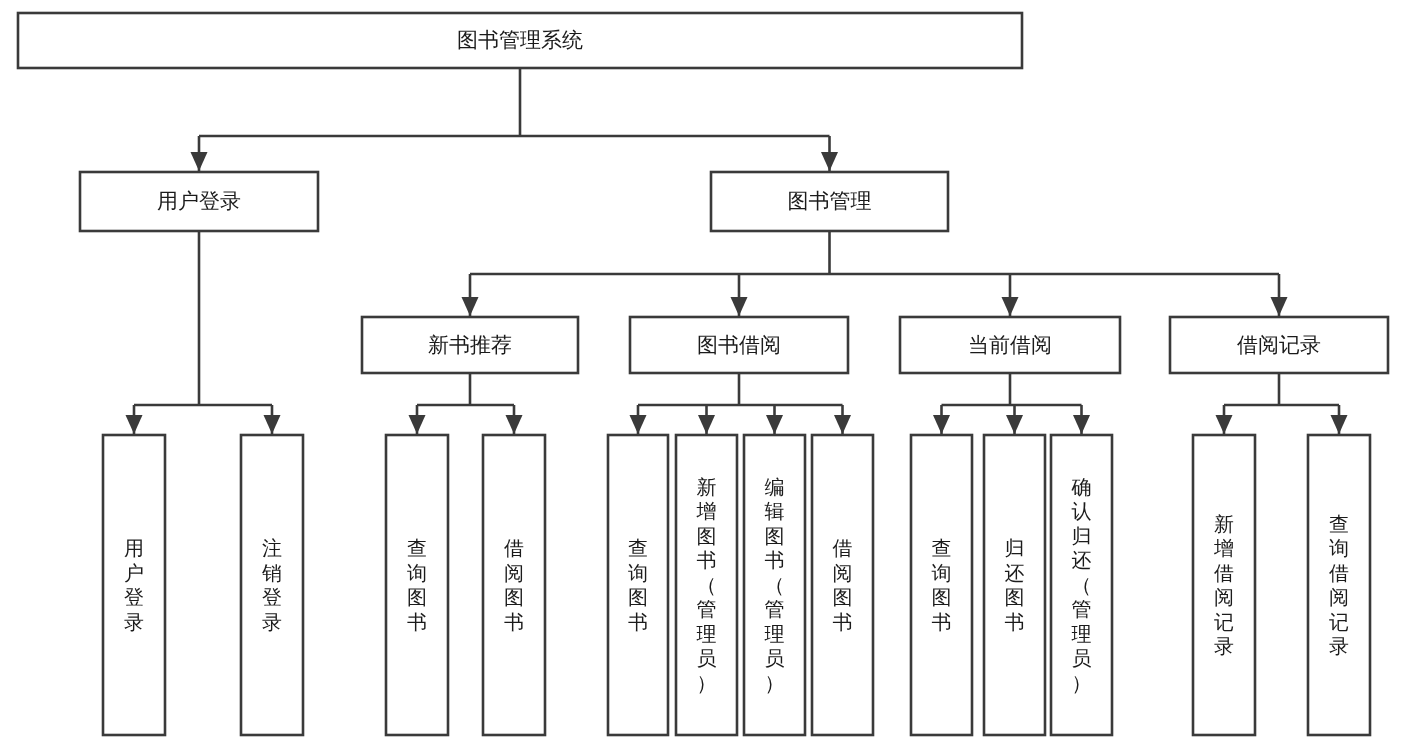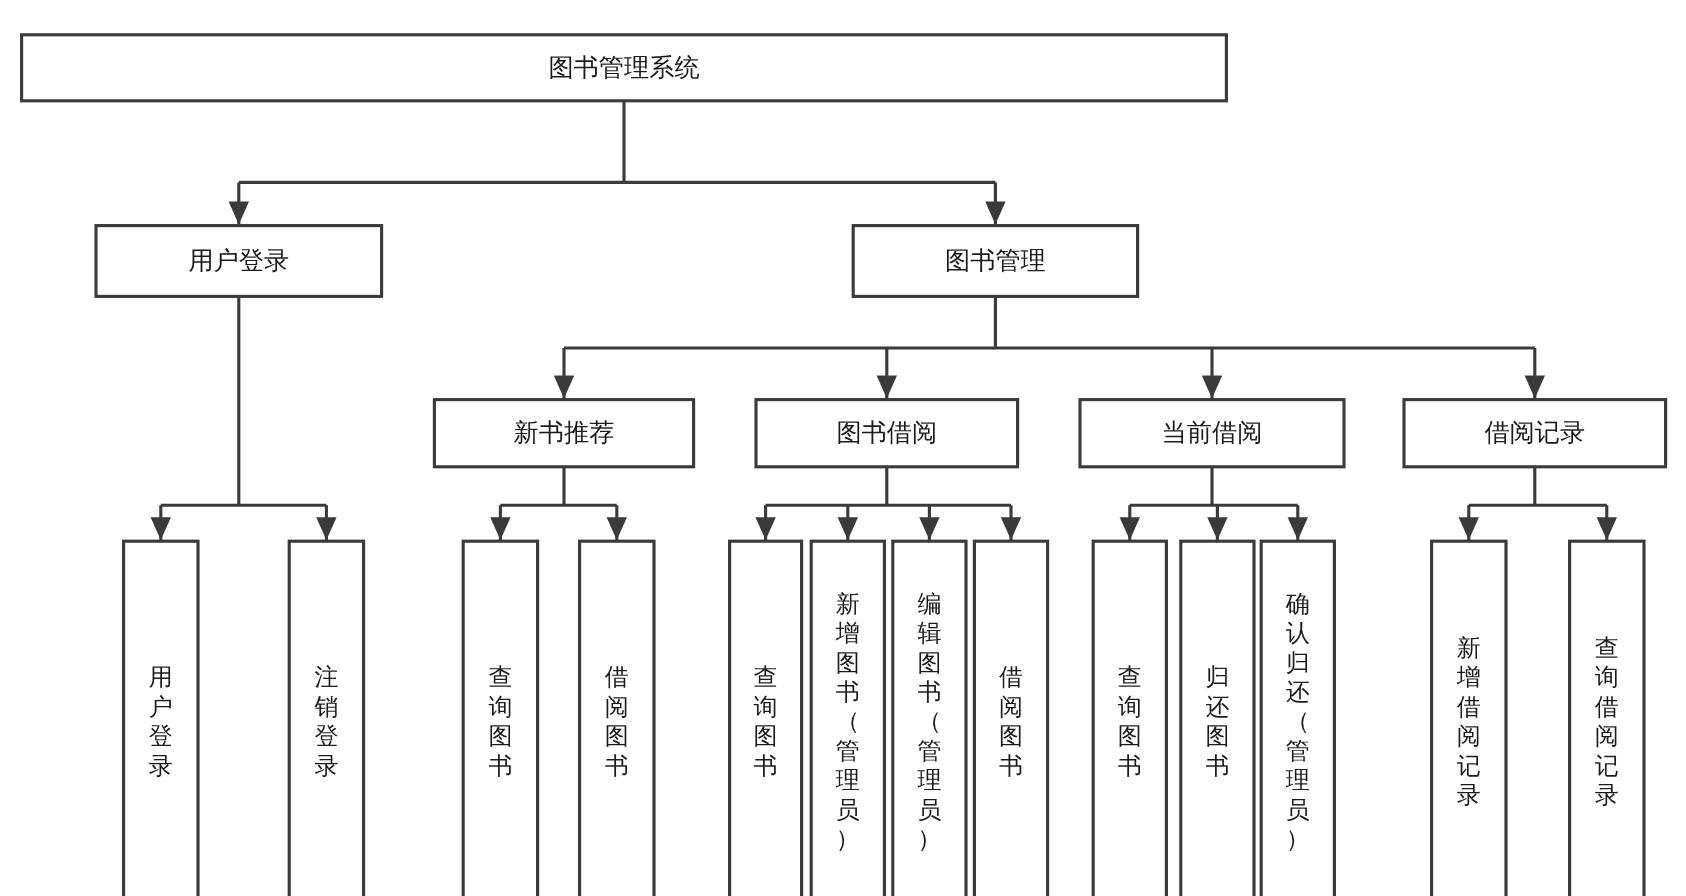--- a/index.html
+++ b/index.html
@@ -13,21 +13,20 @@
     font-family: "Liberation Sans", "DejaVu Sans", sans-serif;
     overflow: hidden;
     position: relative;
   }
   #diagram-root {
     position: absolute;
     left: 0;
     top: 0;
     width: 1405px;
     height: 550px;
-    margin-top: 16px;
   }
   svg.flow {
     display: block;
     width: 1405px;
     height: 747px;
   }
   .node-rect {
     fill: #ffffff;
     stroke: #3a3a3a;
     stroke-width: 2.6;

